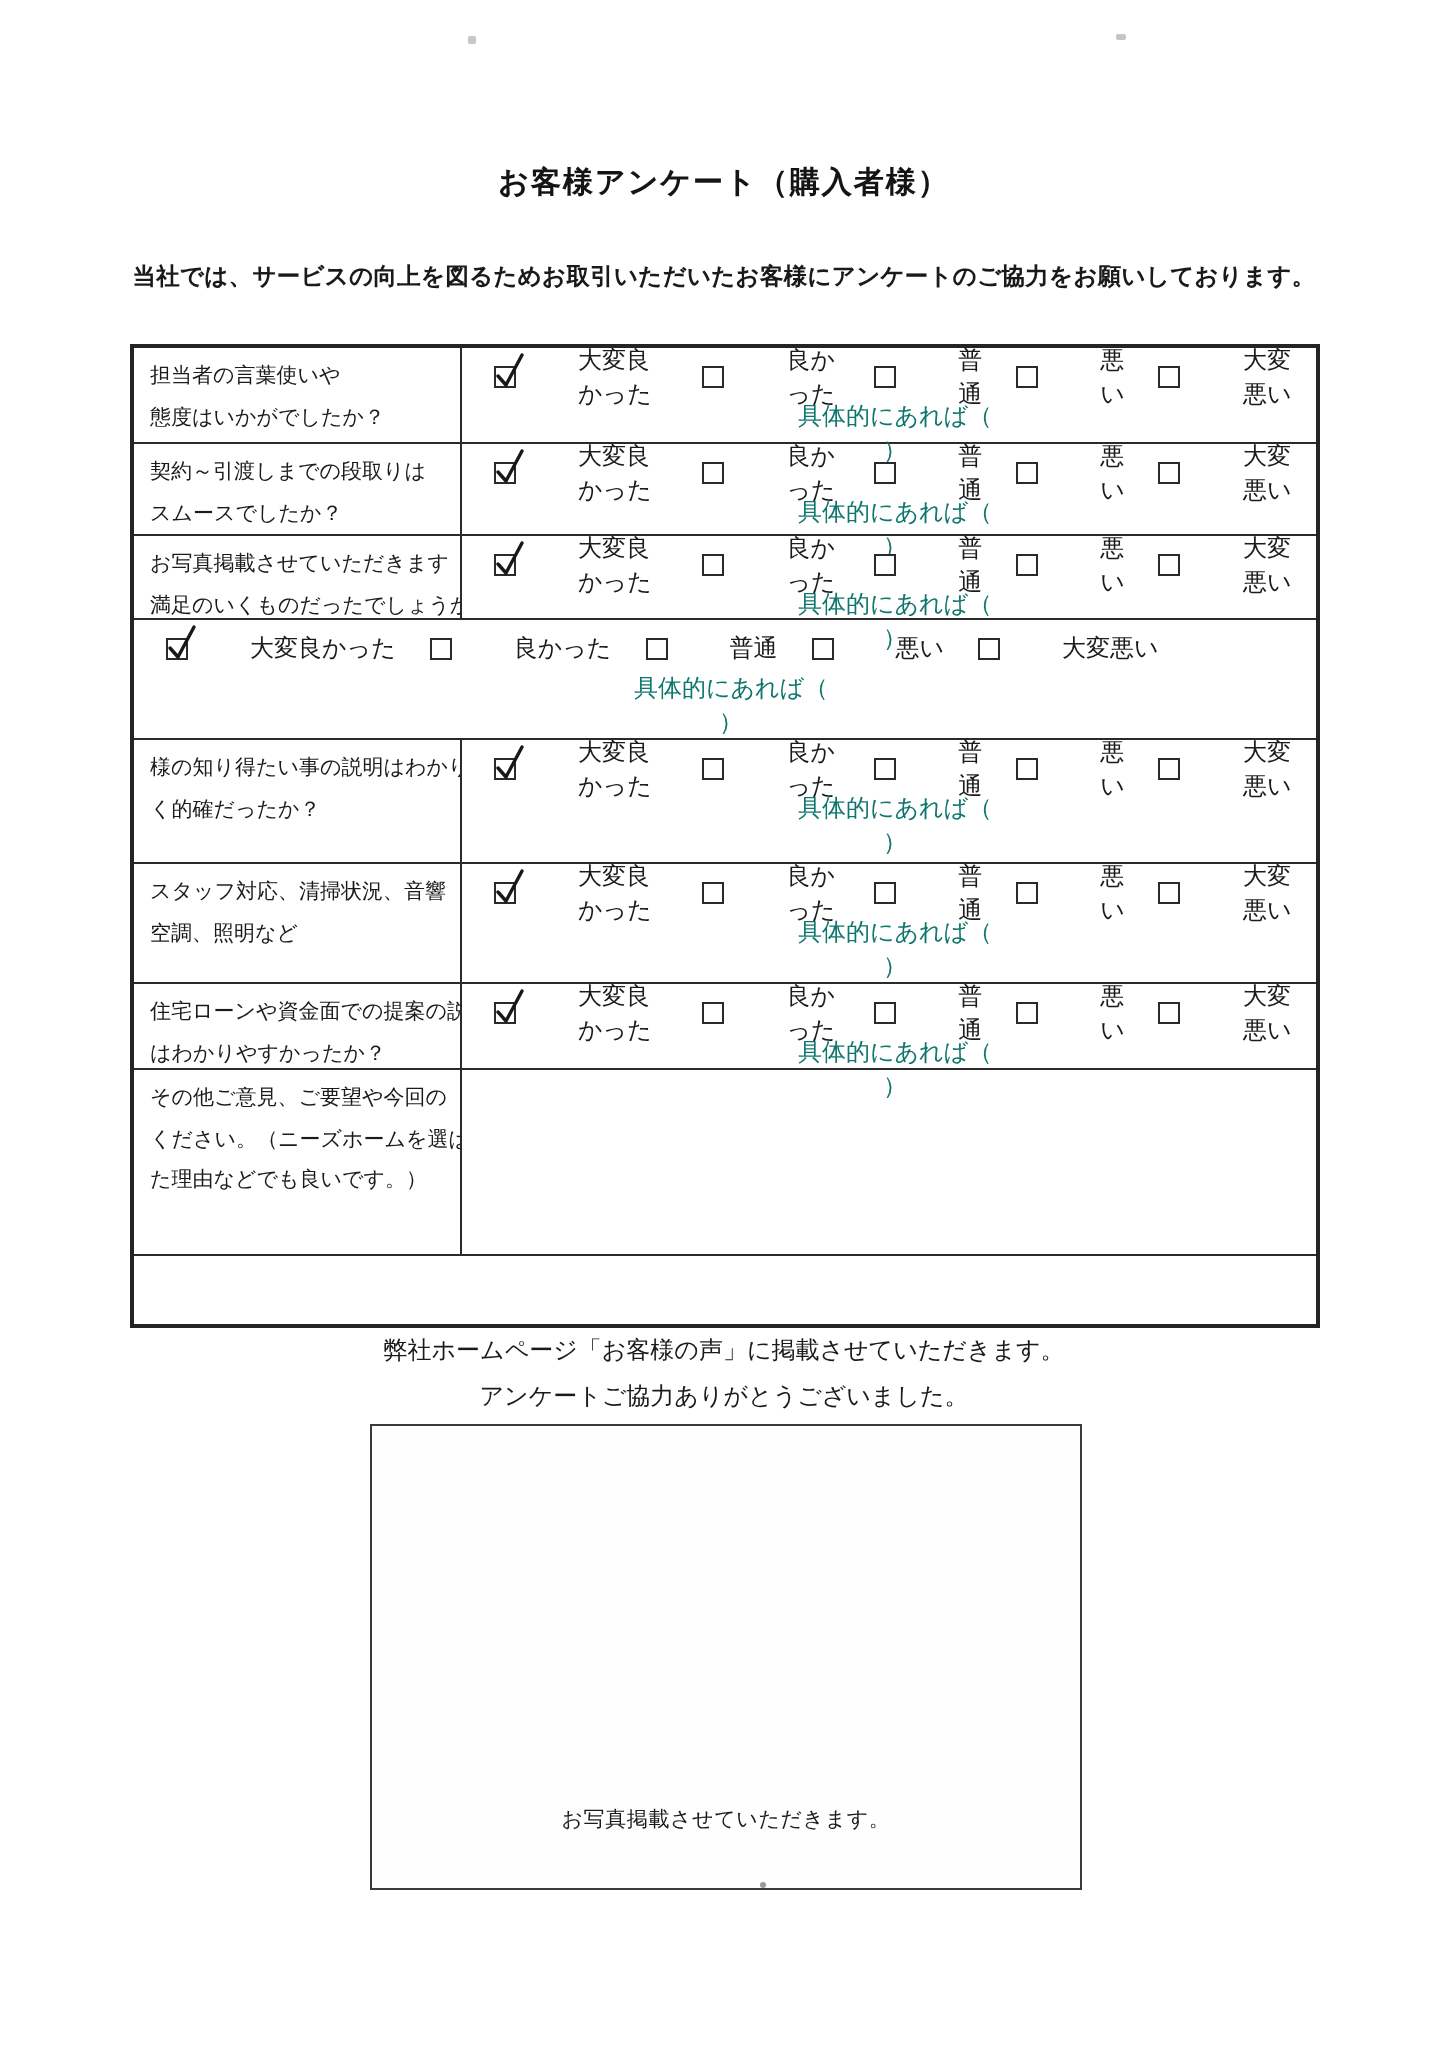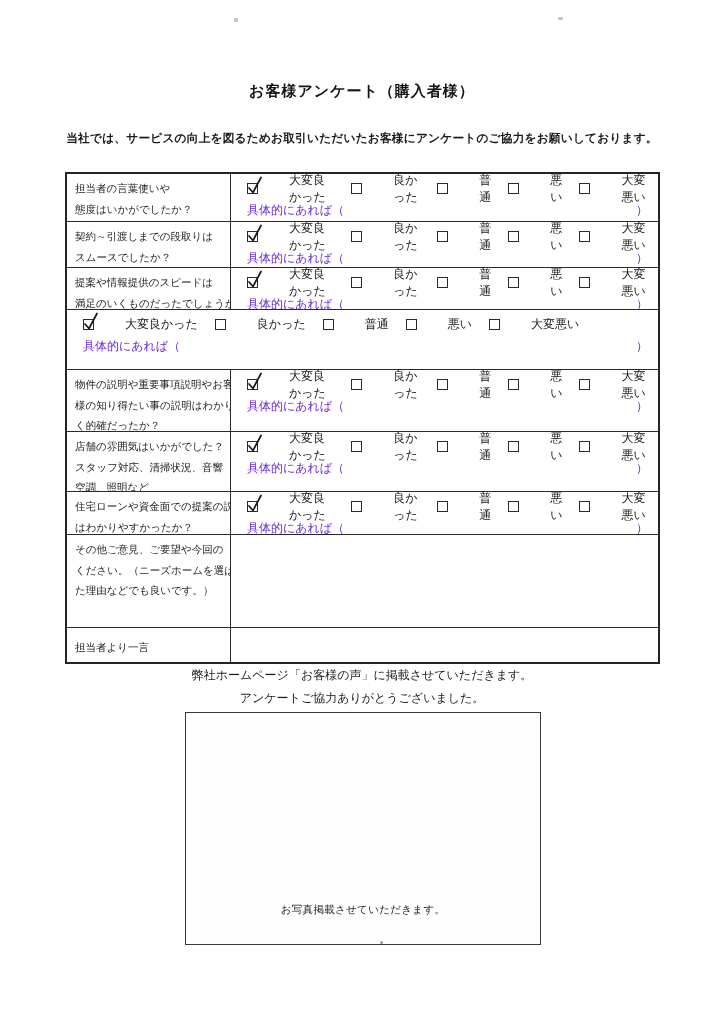--- a/index.html
+++ b/index.html
@@ -45,21 +45,21 @@
   .opt { display:flex; align-items:center; margin-right:17px; font-size:12px; color:#1b1b1b; cursor:pointer;gap:28px; }
   .opt:last-child { margin-right:0; }
   .cb {
     position:relative; display:inline-block;
     width:11px; height:11px; border:1.5px solid #2a2a2a;
     margin-right:3px; flex:0 0 11px; background:#fff;
   }
   .cb svg { position:absolute; left:-2px; top:-9px; width:17px; height:21px; overflow:visible; }
   .detail-line {
     display:flex; justify-content:space-between; align-items:center;
-    height:21px; margin-top:1px; font-size:12px; color:#6d28d9;
+    height:21px; margin-top:1px; font-size:12px; color:#0f766e;flex-direction:column;
   }
   .detail-input { flex:1; height:16px; margin:0 4px; }
   .free-area { flex:1; }
 
   .footer-line1 { position:absolute; top:667px; left:0; width:100%; text-align:center; font-size:12px; color:#1a1a1a; font-weight:500; }
   .footer-line2 { position:absolute; top:690px; left:0; width:100%; text-align:center; font-size:12px; color:#1a1a1a; font-weight:500; }
 
   .photo-box {
     position:absolute; left:185px; top:712px; width:356px; height:233px;
     border:1.5px solid #3a3a3a;
@@ -153,21 +153,21 @@
           </div>
           <div class="detail-line">
             <span>具体的にあれば（</span>
             <span class="detail-input"></span>
             <span>）</span>
           </div>
         </div>
       </div>
       <div class="row" style="height: 42px;">
         <div class="q-cell">
-          <div>提案や情報提供のスピードは</div>
+          <div>お写真掲載させていただきます</div>
           <div>満足のいくものだったでしょうか？</div>
         </div>
         <div class="a-cell">
           <div class="opts">
             <label class="opt">
               <span class="cb">
                 <svg viewBox="0 0 17 21">
                   <polyline points="3,13 7,17.5 15,2.5" fill="none" stroke="#181818" stroke-width="1.7" stroke-linecap="round" stroke-linejoin="round"></polyline>
                 </svg>
               </span>
@@ -227,21 +227,20 @@
           </div>
           <div class="detail-line">
             <span>具体的にあれば（</span>
             <span class="detail-input"></span>
             <span>）</span>
           </div>
         </div>
       </div>
       <div class="row" style="height: 62px;">
         <div class="q-cell">
-          <div>物件の説明や重要事項説明やお客</div>
           <div>様の知り得たい事の説明はわかりやす</div>
           <div>く的確だったか？</div>
         </div>
         <div class="a-cell">
           <div class="opts">
             <label class="opt">
               <span class="cb">
                 <svg viewBox="0 0 17 21">
                   <polyline points="3,13 7,17.5 15,2.5" fill="none" stroke="#181818" stroke-width="1.7" stroke-linecap="round" stroke-linejoin="round"></polyline>
                 </svg>
@@ -267,21 +266,20 @@
           </div>
           <div class="detail-line">
             <span>具体的にあれば（</span>
             <span class="detail-input"></span>
             <span>）</span>
           </div>
         </div>
       </div>
       <div class="row" style="height: 60px;">
         <div class="q-cell">
-          <div>店舗の雰囲気はいかがでした？</div>
           <div>スタッフ対応、清掃状況、音響</div>
           <div>空調、照明など</div>
         </div>
         <div class="a-cell">
           <div class="opts">
             <label class="opt">
               <span class="cb">
                 <svg viewBox="0 0 17 21">
                   <polyline points="3,13 7,17.5 15,2.5" fill="none" stroke="#181818" stroke-width="1.7" stroke-linecap="round" stroke-linejoin="round"></polyline>
                 </svg>
@@ -353,23 +351,20 @@
       </div>
       <div class="row" style="height: 93px;">
         <div class="q-cell">
           <div>その他ご意見、ご要望や今回の</div>
           <div>ください。（ニーズホームを選ばれ</div>
           <div>た理由などでも良いです。）</div>
         </div>
         <div class="free-area"></div>
       </div>
       <div class="row" style="height: 35px;">
-        <div class="q-cell" style="padding-top: 9px;">
-          <div>担当者より一言</div>
-        </div>
         <div class="free-area"></div>
       </div>
     </div>
 
   <div class="footer-line1">弊社ホームページ「お客様の声」に掲載させていただきます。</div>
   <div class="footer-line2">アンケートご協力ありがとうございました。</div>
 
   <div class="photo-box">
     <div class="photo-label">お写真掲載させていただきます。</div>
     <div class="photo-dot"></div>

